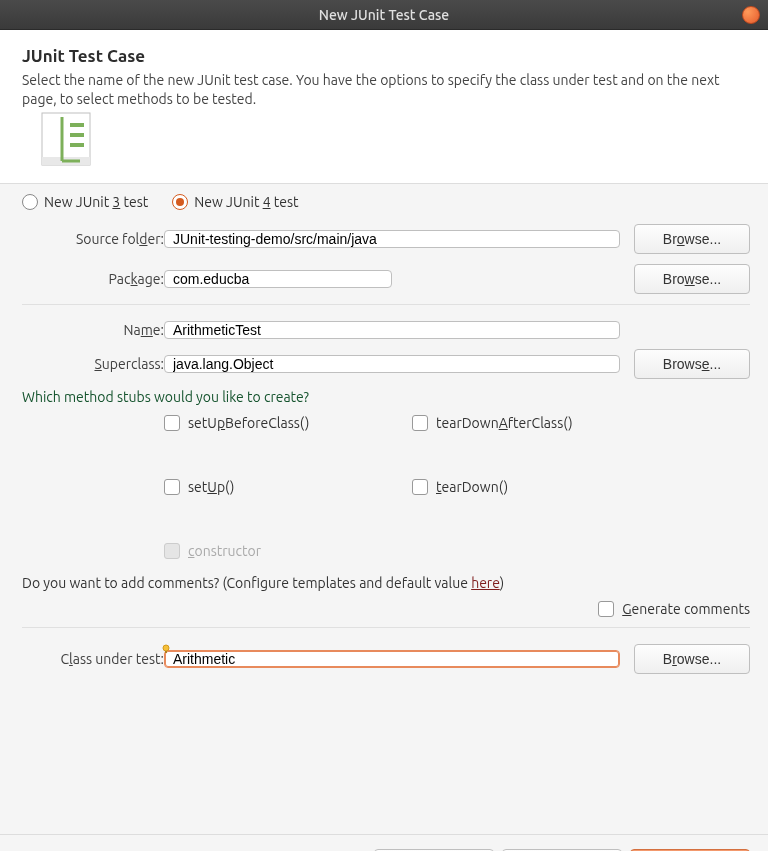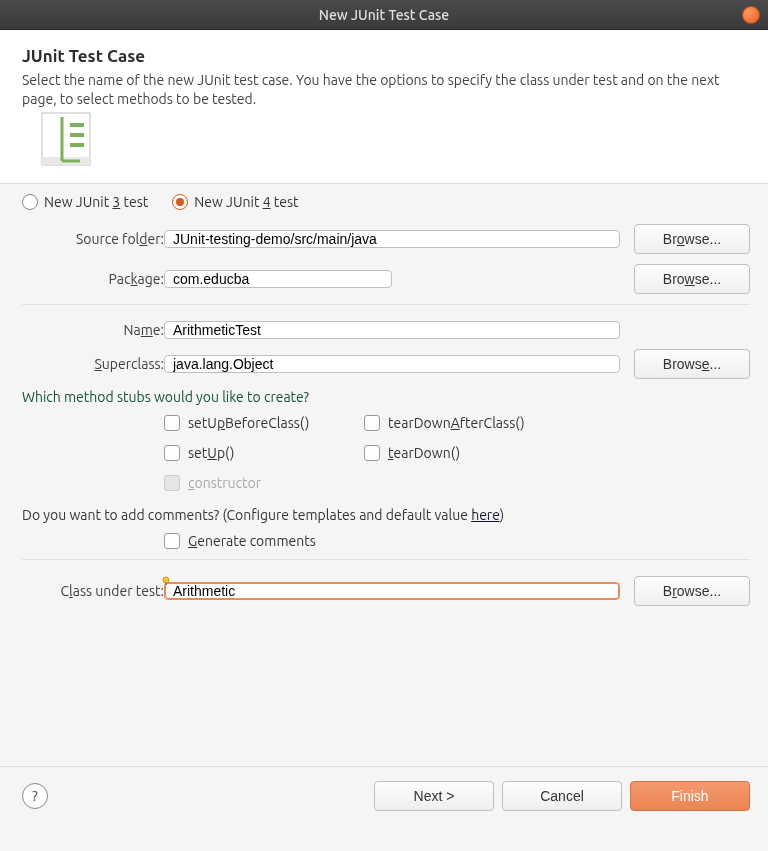--- a/index.html
+++ b/index.html
@@ -118,38 +118,39 @@
   cursor: pointer;
 }
 hr.sep { border: none; border-top: 1px solid #e0e0e0; margin: 10px 0 16px 0; }
 .stubs-label { color: #14532d; margin-bottom: 10px; }
 .stubs-grid {
   margin-left: 142px;
   display: grid;
   grid-template-columns: 200px 200px;
   row-gap: 14px;
   margin-bottom: 16px;
+  gap: 48px;
 }
 .check-item {
   display: flex;
   align-items: center;
   gap: 8px;
 }
 .checkbox {
   width: 16px;
   height: 16px;
   border: 1.5px solid #999;
   border-radius: 3px;
   background: #fff;
 }
 .check-item.disabled .checkbox { background: #e5e5e5; border-color: #ccc; }
 .check-item.disabled span { color: #aaa; }
 .comments-label { color: #333; margin-bottom: 10px; }
-.comments-label a { color: #0f172a; text-decoration: underline; }
-.gen-comments { margin-left: 142px; display: flex; align-items: center; gap: 8px; margin-bottom: 4px; }
+.comments-label a { color: #7f1d1d; text-decoration: underline; }
+.gen-comments { margin-left: 142px; display: flex; align-items: center; gap: 8px; margin-bottom: 4px; justify-content: flex-end; }
 .class-under {
   display: flex;
   align-items: center;
   margin-top: 16px;
 }
 .class-under .label-col { width: 142px; }
 .class-under .input-wrapper { flex: 1; position: relative; }
 .lightbulb {
   position: absolute;
   top: -8px;

